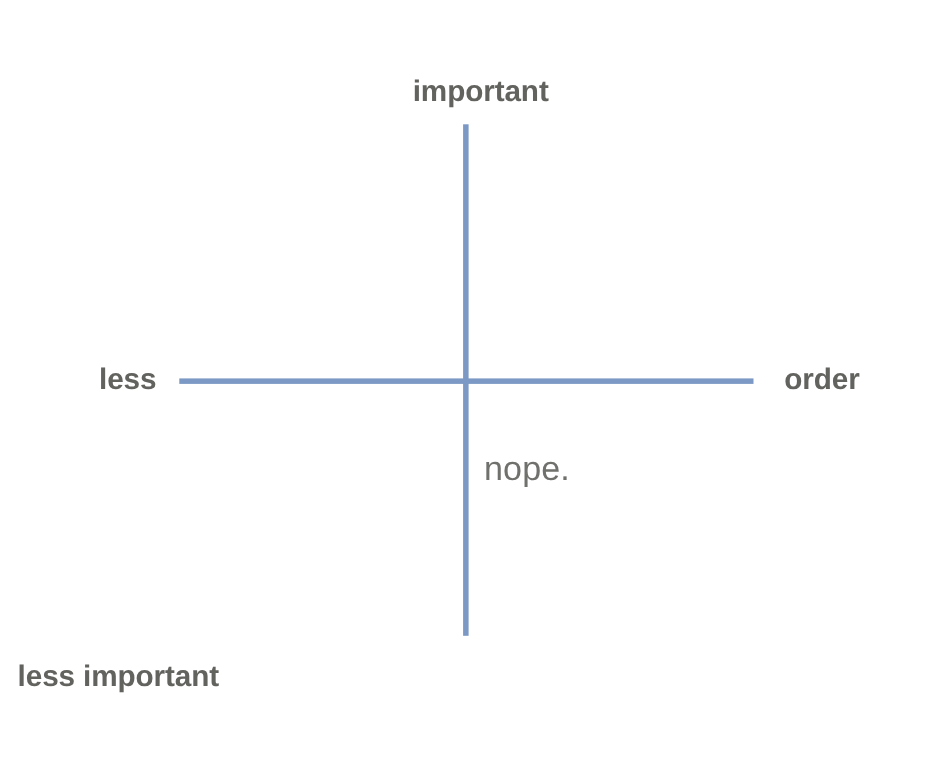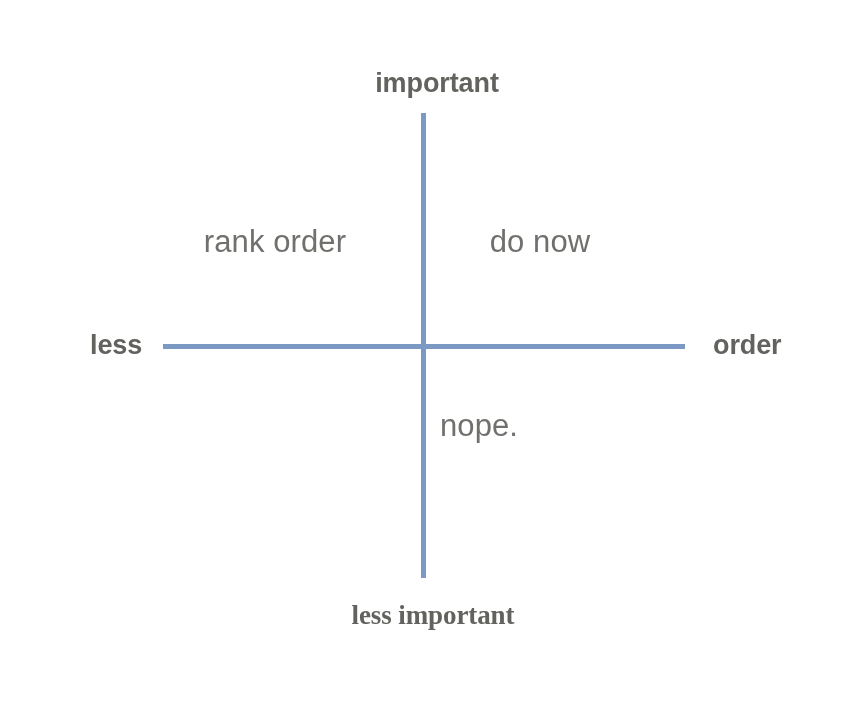--- a/index.html
+++ b/index.html
@@ -50,22 +50,20 @@
   .pole-top {
     left: 0;
     width: 842px;
     top: 68px;
     text-align: center;
   }
   .pole-bottom {
     left: 0;
     width: 834px;
     top: 600px;
-    text-align: center;
-    font-family: Liberation Serif, serif;
   }
   .pole-left {
     left: 74px;
     top: 330px;
   }
   .pole-right {
     left: 697px;
     top: 330px;
   }
 
@@ -92,20 +90,18 @@
   <div class="axis-h"></div>
 
   <div class="pole pole-top">important</div>
 
   <div class="pole pole-bottom">less important</div>
 
   <div class="pole pole-left">less</div>
 
   <div class="pole pole-right">order</div>
 
-  <div class="quad quad-tl">rank order</div>
 
-  <div class="quad quad-tr">do now</div>
 
 
   <div class="quad quad-br">nope.</div>
 
 </div>
 
 </body></html>

